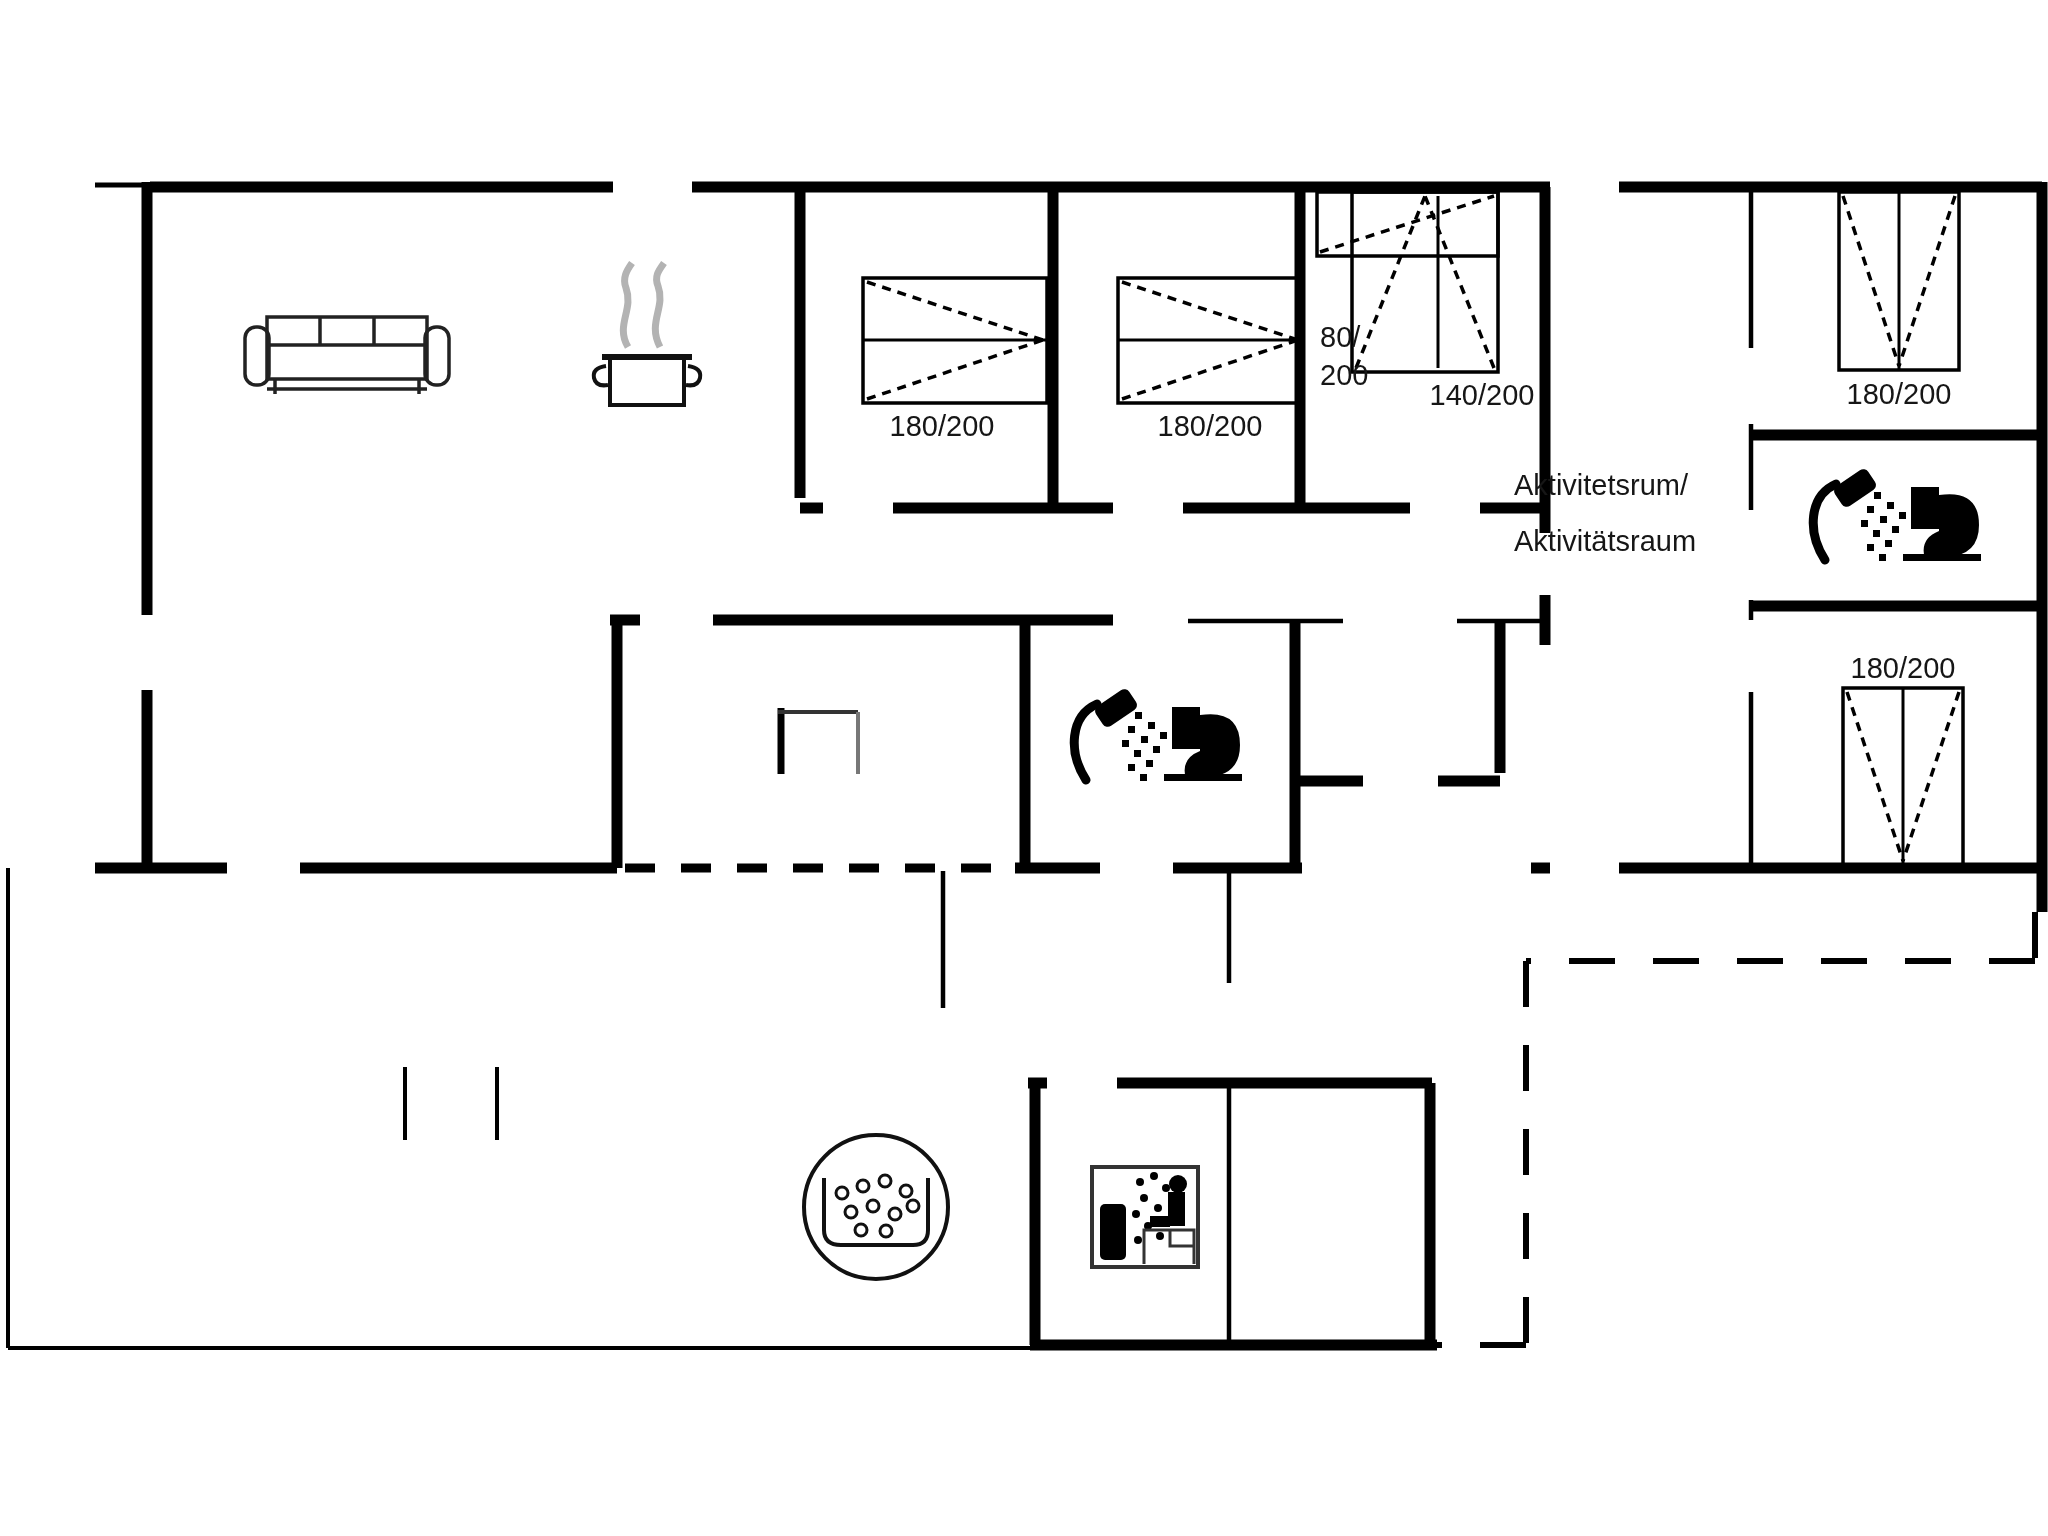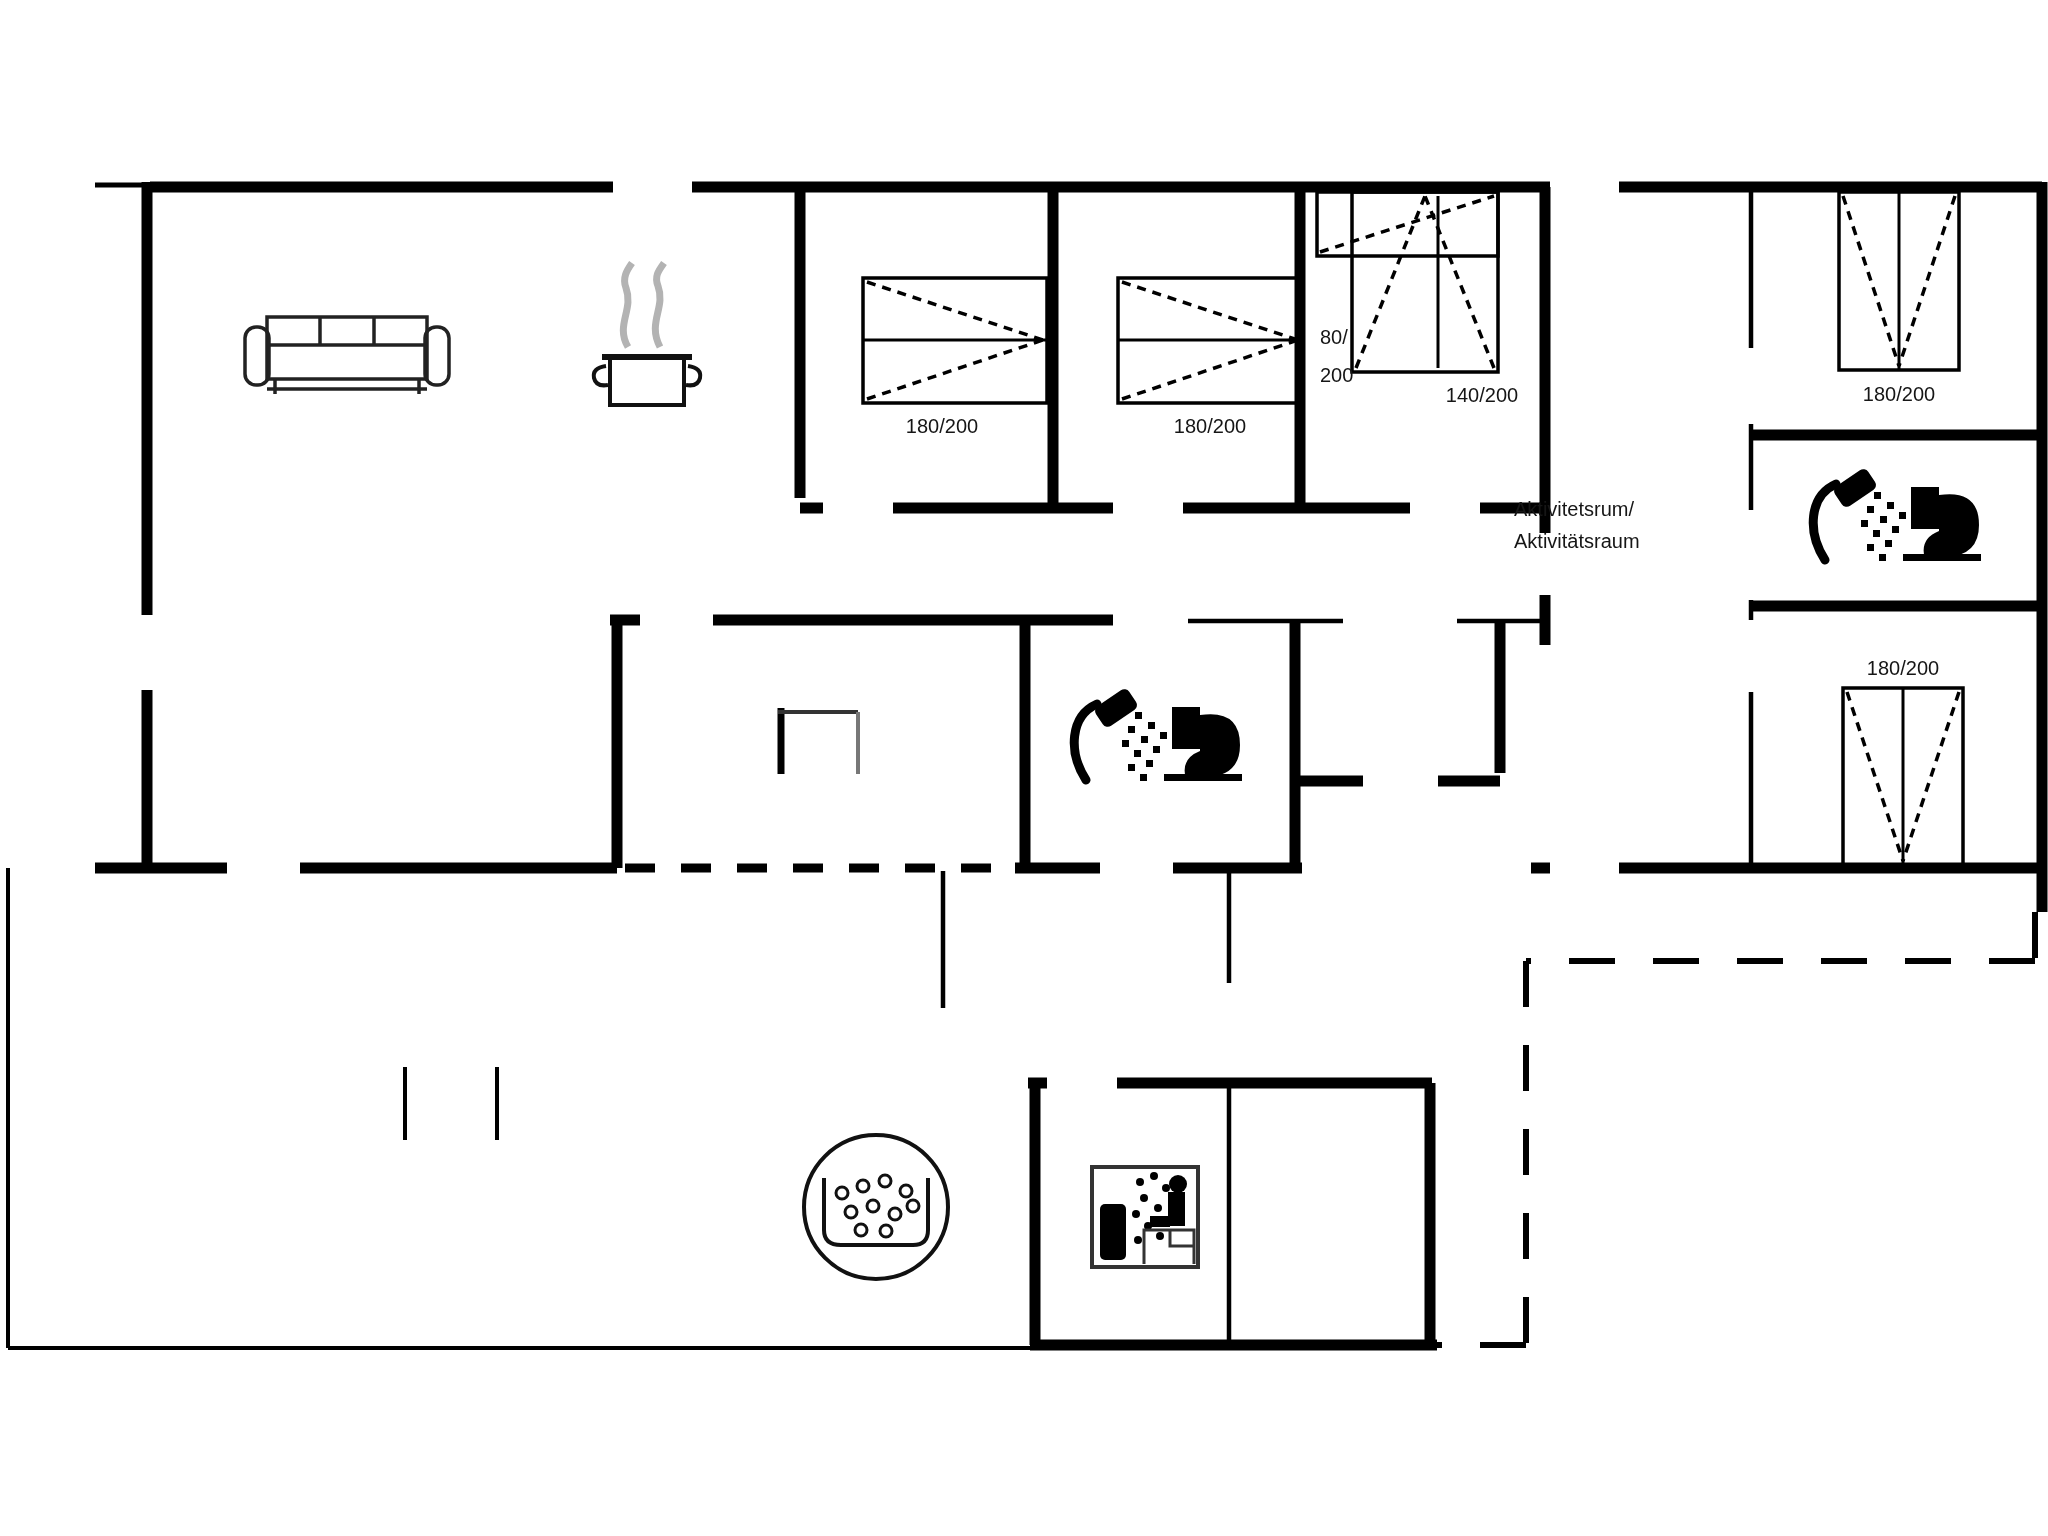--- a/index.html
+++ b/index.html
@@ -1,19 +1,19 @@
 <!DOCTYPE html>
 <html><head>
 <meta charset="utf-8">
 <style>
   html,body{margin:0;padding:0;background:#fff;}
   #stage{position:relative;width:2048px;height:1536px;background:#ffffff;overflow:hidden;
          font-family:"Liberation Sans", sans-serif;}
   #plan-svg{position:absolute;left:0;top:0;}
-  .lbl{position:absolute;color:#161616;font-size:20px;line-height:34px;white-space:nowrap;}
+  .lbl{position:absolute;color:#161616;font-size:29px;line-height:34px;white-space:nowrap;}
   .lbl.centered{transform:translateX(-50%);}
 </style>
 </head>
 <body>
 
 <div id="stage">
 
   <svg id="plan-svg" width="2048" height="1536" viewBox="0 0 2048 1536">
 
     <g stroke="#000" stroke-width="11" fill="none">
@@ -254,15 +254,15 @@
     </g>
   </svg>
 
   <div class="lbl centered" style="left:942px;  top:409px;">180/200</div>
   <div class="lbl centered" style="left:1210px; top:409px;">180/200</div>
   <div class="lbl" style="left:1320px; top:320px;">80/</div>
   <div class="lbl" style="left:1320px; top:358px;text-align:right;">200</div>
   <div class="lbl centered" style="left:1482px; top:378px;">140/200</div>
   <div class="lbl centered" style="left:1899px; top:377px;">180/200</div>
   <div class="lbl centered" style="left:1903px; top:651px;">180/200</div>
-  <div class="lbl" style="left:1514px; top:492px;text-align:right;">Aktivitetsrum/</div>
+  <div class="lbl" style="left:1514px; top:468px;text-align:right;">Aktivitetsrum/</div>
   <div class="lbl" style="left:1514px; top:524px;">Aktivitätsraum</div>
 </div>
 
 </body></html>

